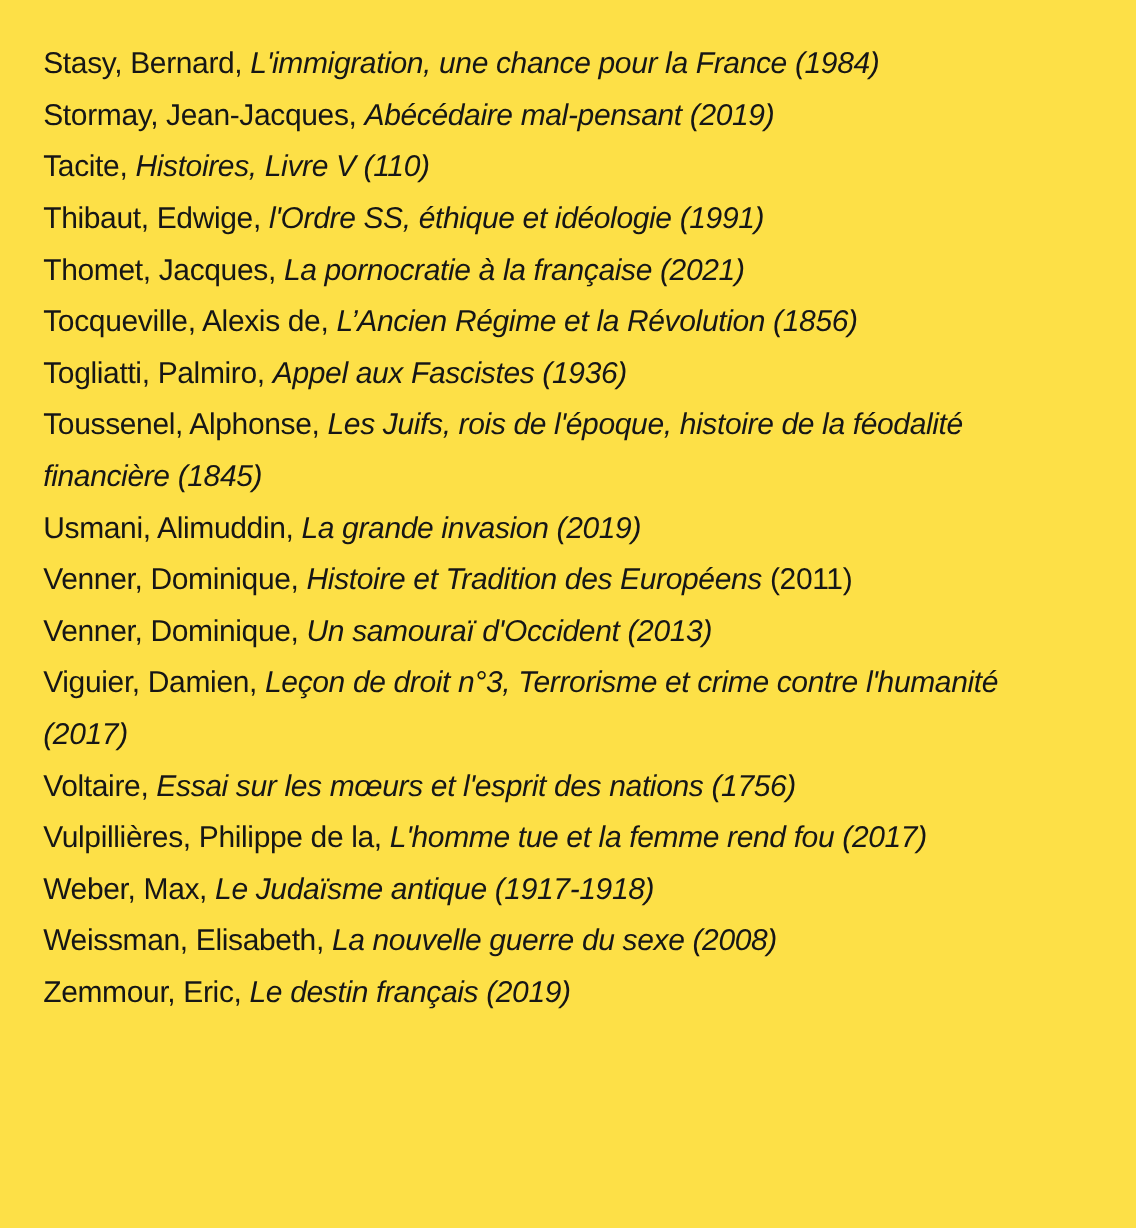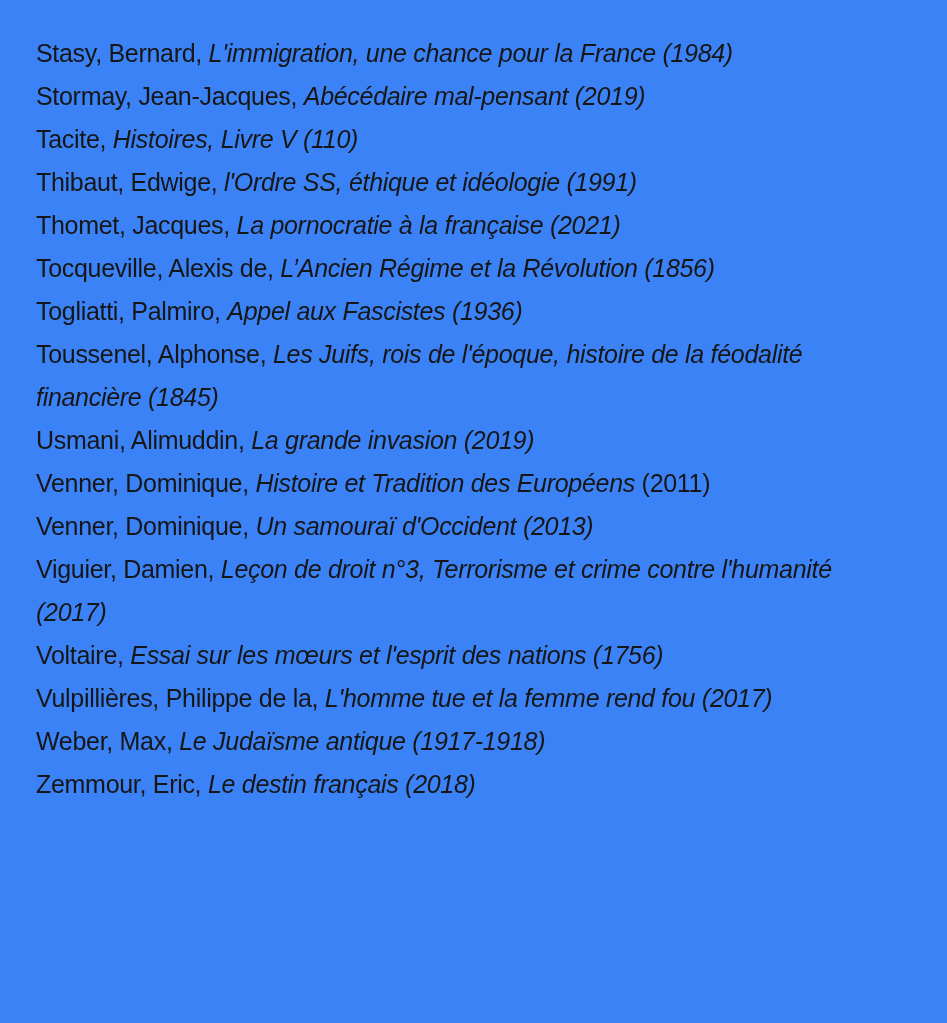--- a/index.html
+++ b/index.html
@@ -12,21 +12,21 @@
     height: 1023px;
     overflow: hidden;
     font-family: "Liberation Sans", sans-serif;
     color: #161616;
   }
   .page {
     box-sizing: border-box;
     width: 947px;
     height: 1023px;
     padding: 32px 40px 0 36px;
-    background: #3b82f6;
+    background: #fde047;
   }
   .bib-list {
     max-width: 872px;
     font-size: 25px;
     line-height: 43px;
     letter-spacing: -0.3px;
   }
   .bib-entry {
     margin: 0;
   }
@@ -54,15 +54,16 @@
       <p class="bib-entry"><span class="bib-author">Tocqueville, Alexis de, </span><span class="bib-title">L’Ancien Régime et la Révolution (1856)</span></p>
       <p class="bib-entry"><span class="bib-author">Togliatti, Palmiro, </span><span class="bib-title">Appel aux Fascistes (1936)</span></p>
       <p class="bib-entry"><span class="bib-author">Toussenel, Alphonse, </span><span class="bib-title">Les Juifs, rois de l'époque, histoire de la féodalité financière (1845)</span></p>
       <p class="bib-entry"><span class="bib-author">Usmani, Alimuddin, </span><span class="bib-title">La grande invasion (2019)</span></p>
       <p class="bib-entry"><span class="bib-author">Venner, Dominique, </span><span class="bib-title">Histoire et Tradition des Européens</span><span class="bib-after"> (2011)</span></p>
       <p class="bib-entry"><span class="bib-author">Venner, Dominique, </span><span class="bib-title">Un samouraï d'Occident (2013)</span></p>
       <p class="bib-entry"><span class="bib-author">Viguier, Damien, </span><span class="bib-title">Leçon de droit n°3, Terrorisme et crime contre l'humanité (2017)</span></p>
       <p class="bib-entry"><span class="bib-author">Voltaire, </span><span class="bib-title">Essai sur les mœurs et l'esprit des nations (1756)</span></p>
       <p class="bib-entry"><span class="bib-author">Vulpillières, Philippe de la, </span><span class="bib-title">L'homme tue et la femme rend fou (2017)</span></p>
       <p class="bib-entry"><span class="bib-author">Weber, Max, </span><span class="bib-title">Le Judaïsme antique (1917-1918)</span></p>
-      <p class="bib-entry"><span class="bib-author">Zemmour, Eric, </span><span class="bib-title">Le destin français (2018)</span></p>
+      <p class="bib-entry"><span class="bib-author">Weissman, Elisabeth, </span><span class="bib-title">La nouvelle guerre du sexe (2008)</span></p>
+      <p class="bib-entry"><span class="bib-author">Zemmour, Eric, </span><span class="bib-title">Le destin français (2019)</span></p>
     </div>
 </div>
 
 </body></html>

